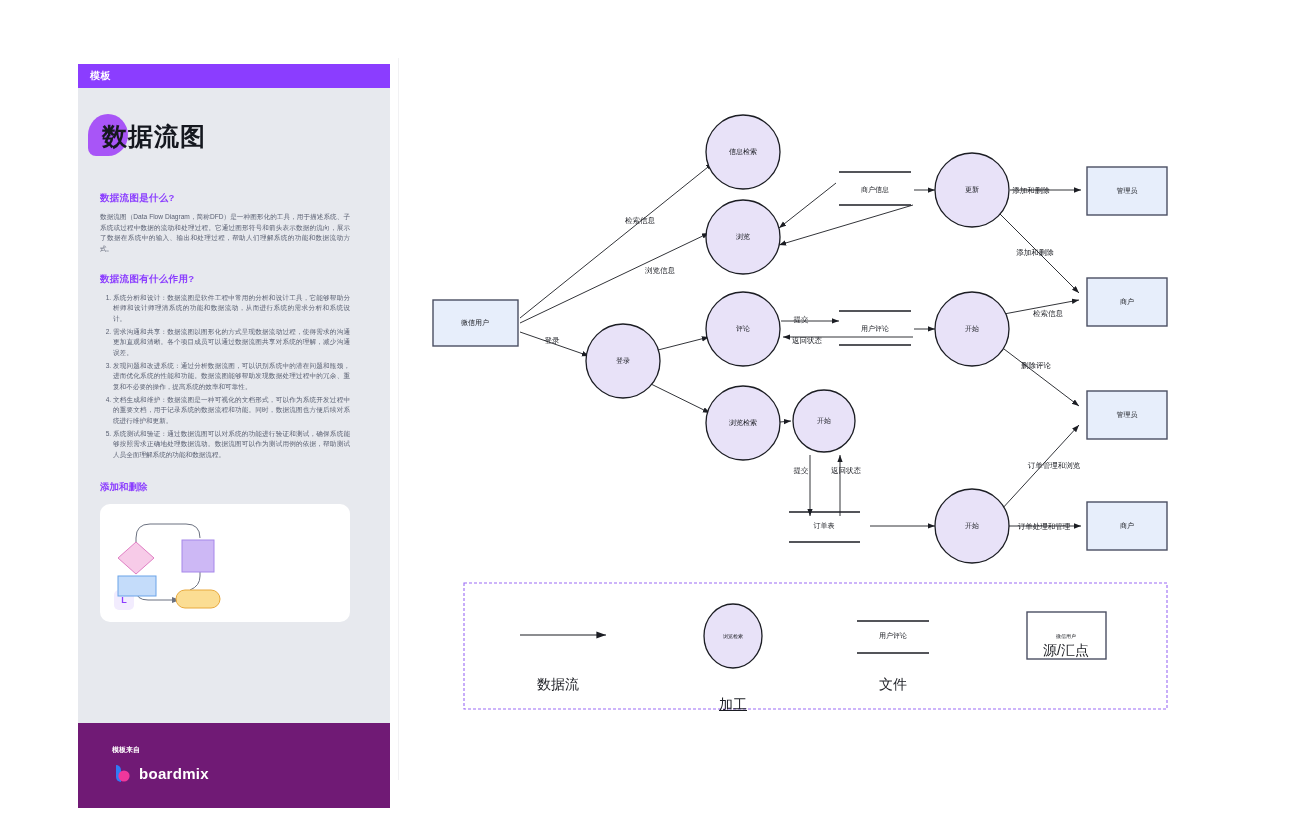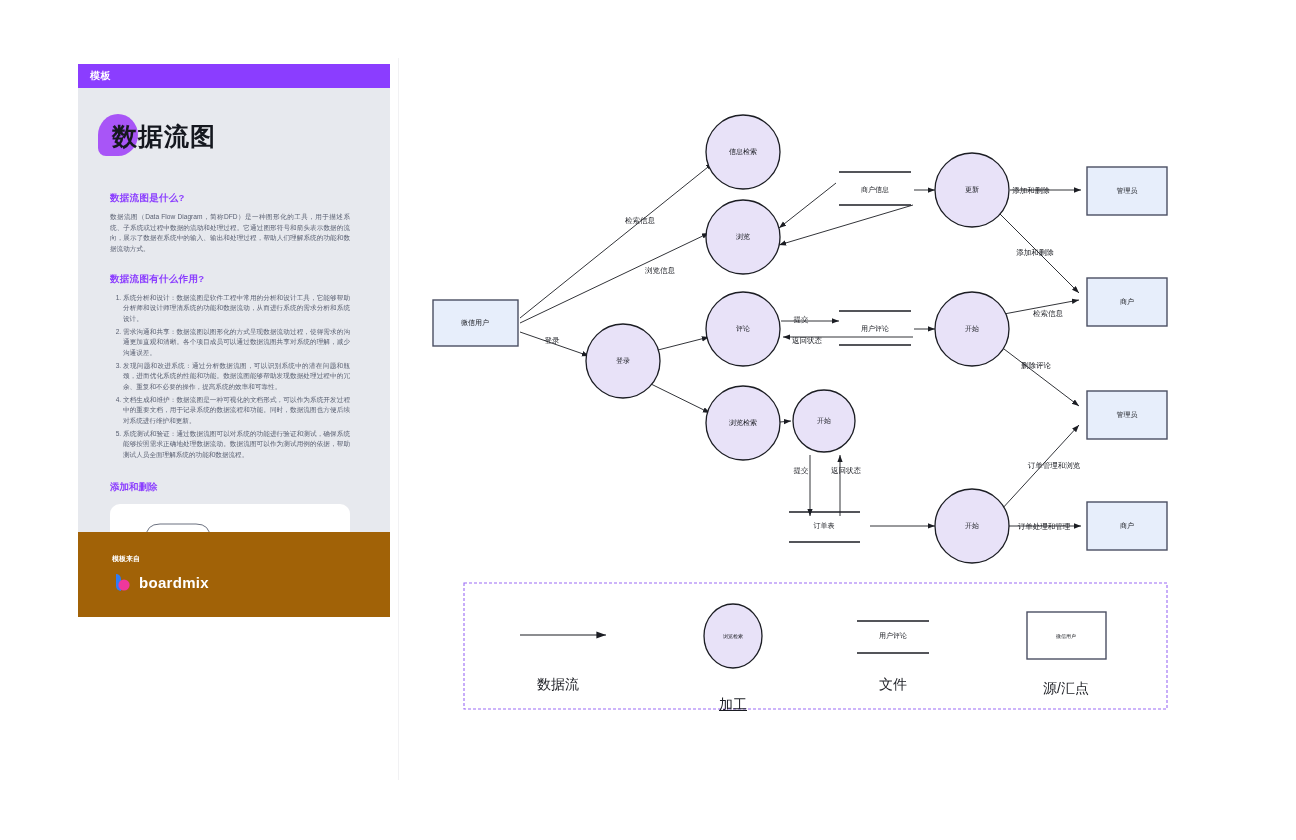--- a/index.html
+++ b/index.html
@@ -8,34 +8,34 @@
     width: 1296px; height: 840px;
     background: #ffffff;
     font-family: "Liberation Sans", "DejaVu Sans", sans-serif;
     overflow: hidden;
   }
   #root { position: relative; width: 1296px; height: 840px; background: #ffffff; }
 
   
   .tpl-panel {
     position: absolute; left: 78px; top: 64px;
-    width: 312px; height: 553px;
+    width: 312px; height: 744px;
     background: #e7e9ee;
     display: flex; flex-direction: column;
   }
   .tpl-header {
     height: 24px; background: #8b3dff;
     display: flex; align-items: center;
     padding-left: 12px;
   }
   .tpl-header-label {
     color: #ffffff; font-size: 10px; font-weight: bold; letter-spacing: .5px;
   }
   .tpl-body {
-    flex: 1; padding: 28px 40px 0 22px; position: relative; overflow: hidden; margin-left: 10px;
+    flex: 1; padding: 28px 40px 0 22px; position: relative; overflow: hidden;
   }
   .title-wrap { position: relative; height: 54px; margin-bottom: 22px; }
   .title-blob {
     position: absolute; left: -12px; top: -2px;
     width: 40px; height: 42px;
     background: #a855f7;
     border-radius: 50% 50% 50% 8px;
   }
   .tpl-title {
     position: absolute; left: 2px; top: 4px;
@@ -71,21 +71,21 @@
   .key-badge {
     position: absolute; left: 14px; bottom: 12px;
     width: 20px; height: 20px; border-radius: 5px;
     background: #f2ecfe; color: #8b3dff;
     font-size: 9px; font-weight: bold;
     display: flex; align-items: center; justify-content: center;
   }
   .tool-right { flex: 1; position: relative; }
 
   .tpl-footer {
-    height: 85px; background: #a16207;
+    height: 85px; background: #701a75;
     padding: 22px 0 0 34px;
   }
   .footer-label { color: #ffffff; font-size: 7px; font-weight: bold; margin-bottom: 8px; }
   .footer-brand { display: flex; align-items: center; gap: 7px; }
   .brand-name { color: #ffffff; font-size: 15px; font-weight: bold; letter-spacing: .3px; }
 
   
   .canvas {
     position: absolute; left: 398px; top: 58px;
     width: 898px; height: 722px;
@@ -304,16 +304,16 @@
     <div class="edge-label" style="left:655px; top:408px;">订单管理和浏览</div>
     <div class="edge-label" style="left:645px; top:469px;">订单处理和管理</div>
 
     <div class="mini-text" style="left:334px; top:578px;">浏览检索</div>
     <div class="node-text" style="left:494px; top:578px;">用户评论</div>
     <div class="mini-text" style="left:667px; top:578px;">微信用户</div>
 
     <div class="legend-label" style="left:159px; top:627px;">数据流</div>
     <div class="legend-label" style="left:334px; top:647px;text-decoration:underline;">加工</div>
     <div class="legend-label" style="left:494px; top:627px;">文件</div>
-    <div class="legend-label" style="left:667px; top:631px;">源/汇点</div>
+    <div class="legend-label" style="left:667px; top:593px;">源/汇点</div>
 
   </div>
 </div>
 
 </body></html>

